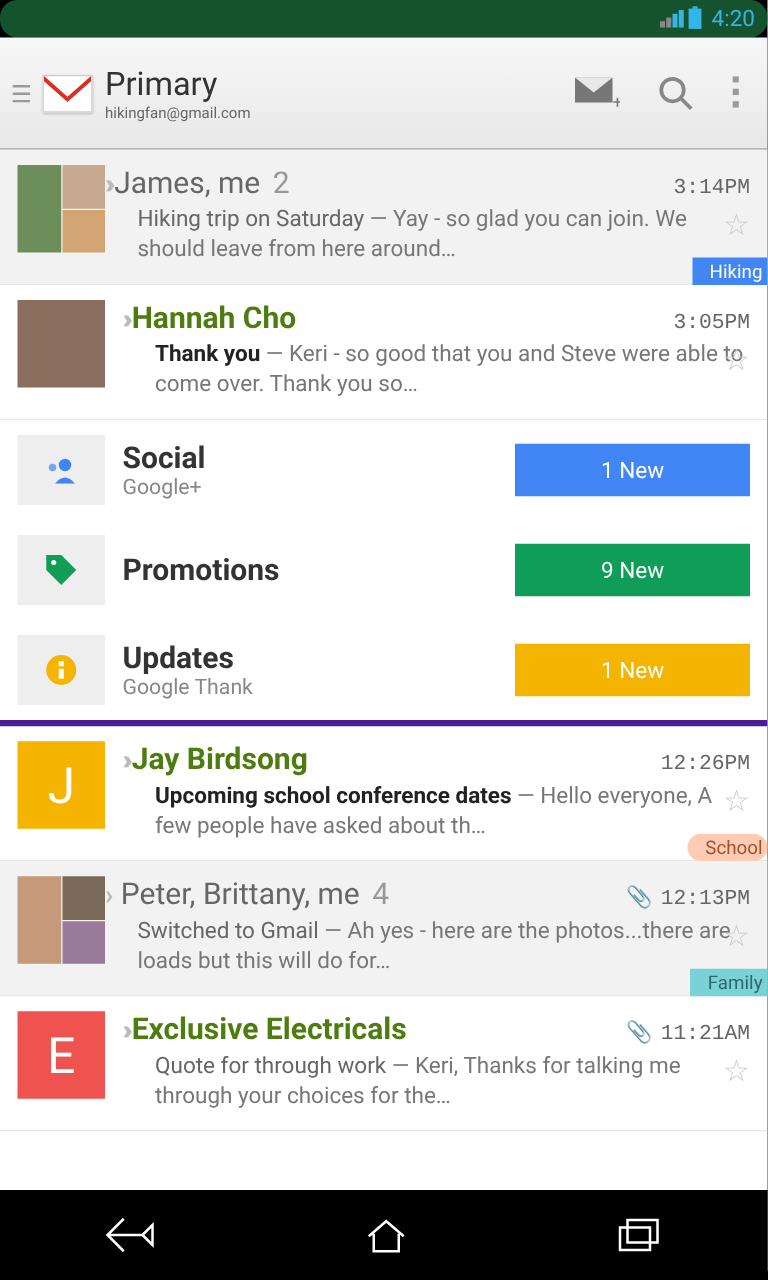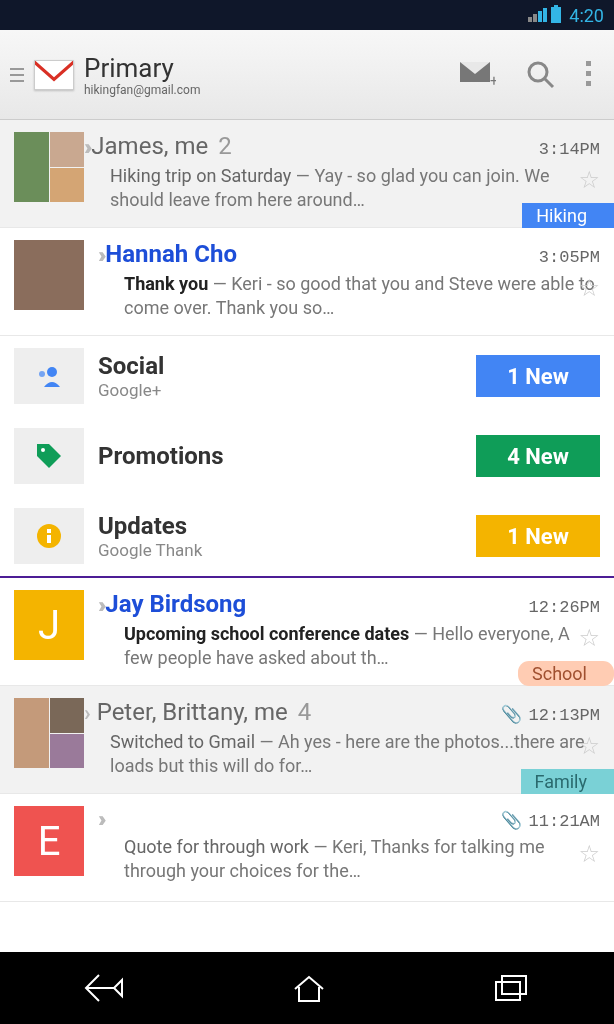--- a/index.html
+++ b/index.html
@@ -6,26 +6,27 @@
     body {
       width: 614px;
       height: 1024px;
       font-family: Roboto, Arial, sans-serif;
       background: #000;
       overflow: hidden;
     }
     
     .status-bar {
       height: 30px;
-      background: #0f172a;
+      background: #14532d;
       display: flex;
       justify-content: flex-end;
       align-items: center;
       padding-right: 10px;
       gap: 4px;
+      border-radius: 14px;
     }
     .signal-bars { display: inline-flex; align-items: flex-end; gap: 1px; }
     .signal-bars span { width: 4px; background: #888; }
     .signal-bars span:nth-child(1){height:5px}
     .signal-bars span:nth-child(2){height:8px}
     .signal-bars span:nth-child(3){height:11px;background:#33b5e5}
     .signal-bars span:nth-child(4){height:14px;background:#33b5e5}
     .battery { width: 10px; height: 16px; border: 1px solid #33b5e5; background:#33b5e5; position: relative; }
     .battery::before { content:''; position:absolute; top:-3px; left:2px; width:4px; height:2px; background:#33b5e5; }
     .clock { color:#33b5e5; font-size:18px; margin-left:4px; }
@@ -68,47 +69,47 @@
     .avatar { width: 70px; height: 70px; flex-shrink: 0; margin-right: 14px; background:#ddd; display:flex; align-items:center; justify-content:center; }
     .avatar-grid { display:grid; grid-template-columns:1fr 1fr; grid-template-rows: 1fr 1fr; width:70px; height:70px; gap:1px;}
     .avatar-grid .cell { background:#ccc; }
     .avatar-grid .cell.big { grid-row: span 2; background: #b89070; }
     .avatar-letter { width:70px; height:70px; color:#fff; font-size:40px; display:flex; align-items:center; justify-content:center; flex-shrink:0; margin-right:14px; }
     .thread-body { flex:1; min-width:0; }
     .thread-line1 { display:flex; align-items:baseline; }
     .chevrons { color:#bbb; font-size:22px; letter-spacing:-5px; margin-right:4px; font-weight:bold;}
     .chevrons.single { letter-spacing:0; margin-right:6px; }
     .sender { font-size: 24px; color:#666; }
-    .sender.unread { font-weight: bold; color:#1d4ed8; }
+    .sender.unread { font-weight: bold; color:#4d7c0f; }
     .count { font-size:24px; color:#999; margin-left:10px; }
     .time { margin-left:auto; font-size:17px; color:#666; white-space:nowrap;font-family:Liberation Mono, monospace; }
     .thread-line2 { font-size:18px; color:#777; margin-top:4px; line-height:1.35;margin-left:26px; }
     .subject { color:#666; }
     .subject.unread { color:#222; font-weight:bold; }
     .star { position:absolute; right:14px; top:46px; color:#ccc; font-size:24px; }
     .attach { color:#888; margin-right:6px; }
     .label {
       position:absolute; right:0; bottom:-1px;
-      font-size:18px; color:#fff; padding:2px 27px 2px 14px;
+      font-size:15px; color:#fff; padding:2px 4px 2px 14px;
     }
     .label.hiking { background:#4285f4; }
     .label.school { background:#ffccb3; color:#a05030;border-radius:11px; }
     .label.family { background:#7ad1d6; color:#2a6a6e; }
 
     
-    .categories { border-bottom:2px solid #4c1d95; }
+    .categories { border-bottom:5px solid #4c1d95; }
     .cat-row { display:flex; align-items:center; padding: 12px 14px; }
     .cat-icon {
       width:70px; height:56px; background:#eee; flex-shrink:0; margin-right:14px;
       display:flex; align-items:center; justify-content:center;
     }
     .cat-text { flex:1; }
     .cat-title { font-size:24px; font-weight:bold; color:#333; }
     .cat-sub { font-size:17px; color:#888; }
-    .cat-badge { width:124px; height:42px; color:#fff; font-size:22px; display:flex; align-items:center; justify-content:center;font-weight:bold; }
+    .cat-badge { width:188px; height:42px; color:#fff; font-size:18px; display:flex; align-items:center; justify-content:center; }
     .cat-badge.blue { background:#4285f4; }
     .cat-badge.green { background:#0f9d58; }
     .cat-badge.yellow { background:#f4b400; }
 
     
     .navbar { position:absolute; bottom:0; left:0; right:0; height:72px; background:#000; display:flex; justify-content:space-around; align-items:center; }
   </style>
 </head>
 <body>
 
@@ -206,21 +207,21 @@
     <div class="cat-row">
       <div class="cat-icon">
           <svg width="28" height="28">
             <path d="M2 2 L14 2 L26 14 L14 26 L2 14 Z" fill="#0f9d58"></path>
             <circle cx="8" cy="8" r="2" fill="#fff"></circle>
           </svg>
         </div>
       <div class="cat-text">
           <div class="cat-title">Promotions</div>
         </div>
-      <div class="cat-badge green">4 New</div>
+      <div class="cat-badge green">9 New</div>
     </div>
     <div class="cat-row">
       <div class="cat-icon">
           <svg width="26" height="26">
             <circle cx="13" cy="13" r="12" fill="#f4b400"></circle>
             <rect x="11" y="6" width="4" height="4" fill="#fff"></rect>
             <rect x="11" y="12" width="4" height="8" fill="#fff"></rect>
           </svg>
         </div>
       <div class="cat-text">
@@ -266,20 +267,21 @@
     </div>
     <span class="star">☆</span>
     <span class="label family">Family</span>
   </div>
 
   <div class="thread">
     <div class="avatar-letter" style="background:#ef5350">E</div>
     <div class="thread-body">
       <div class="thread-line1">
         <span class="chevrons">››</span>
+        <span class="sender unread">Exclusive Electricals</span>
         <span class="time"><span class="attach">📎</span><span>11:21AM</span></span>
       </div>
       <div class="thread-line2">
         <span class="subject">Quote for through work</span> — <span>Keri, Thanks for talking me through your choices for the…</span>
       </div>
     </div>
     <span class="star">☆</span>
   </div>
 
 </div>

